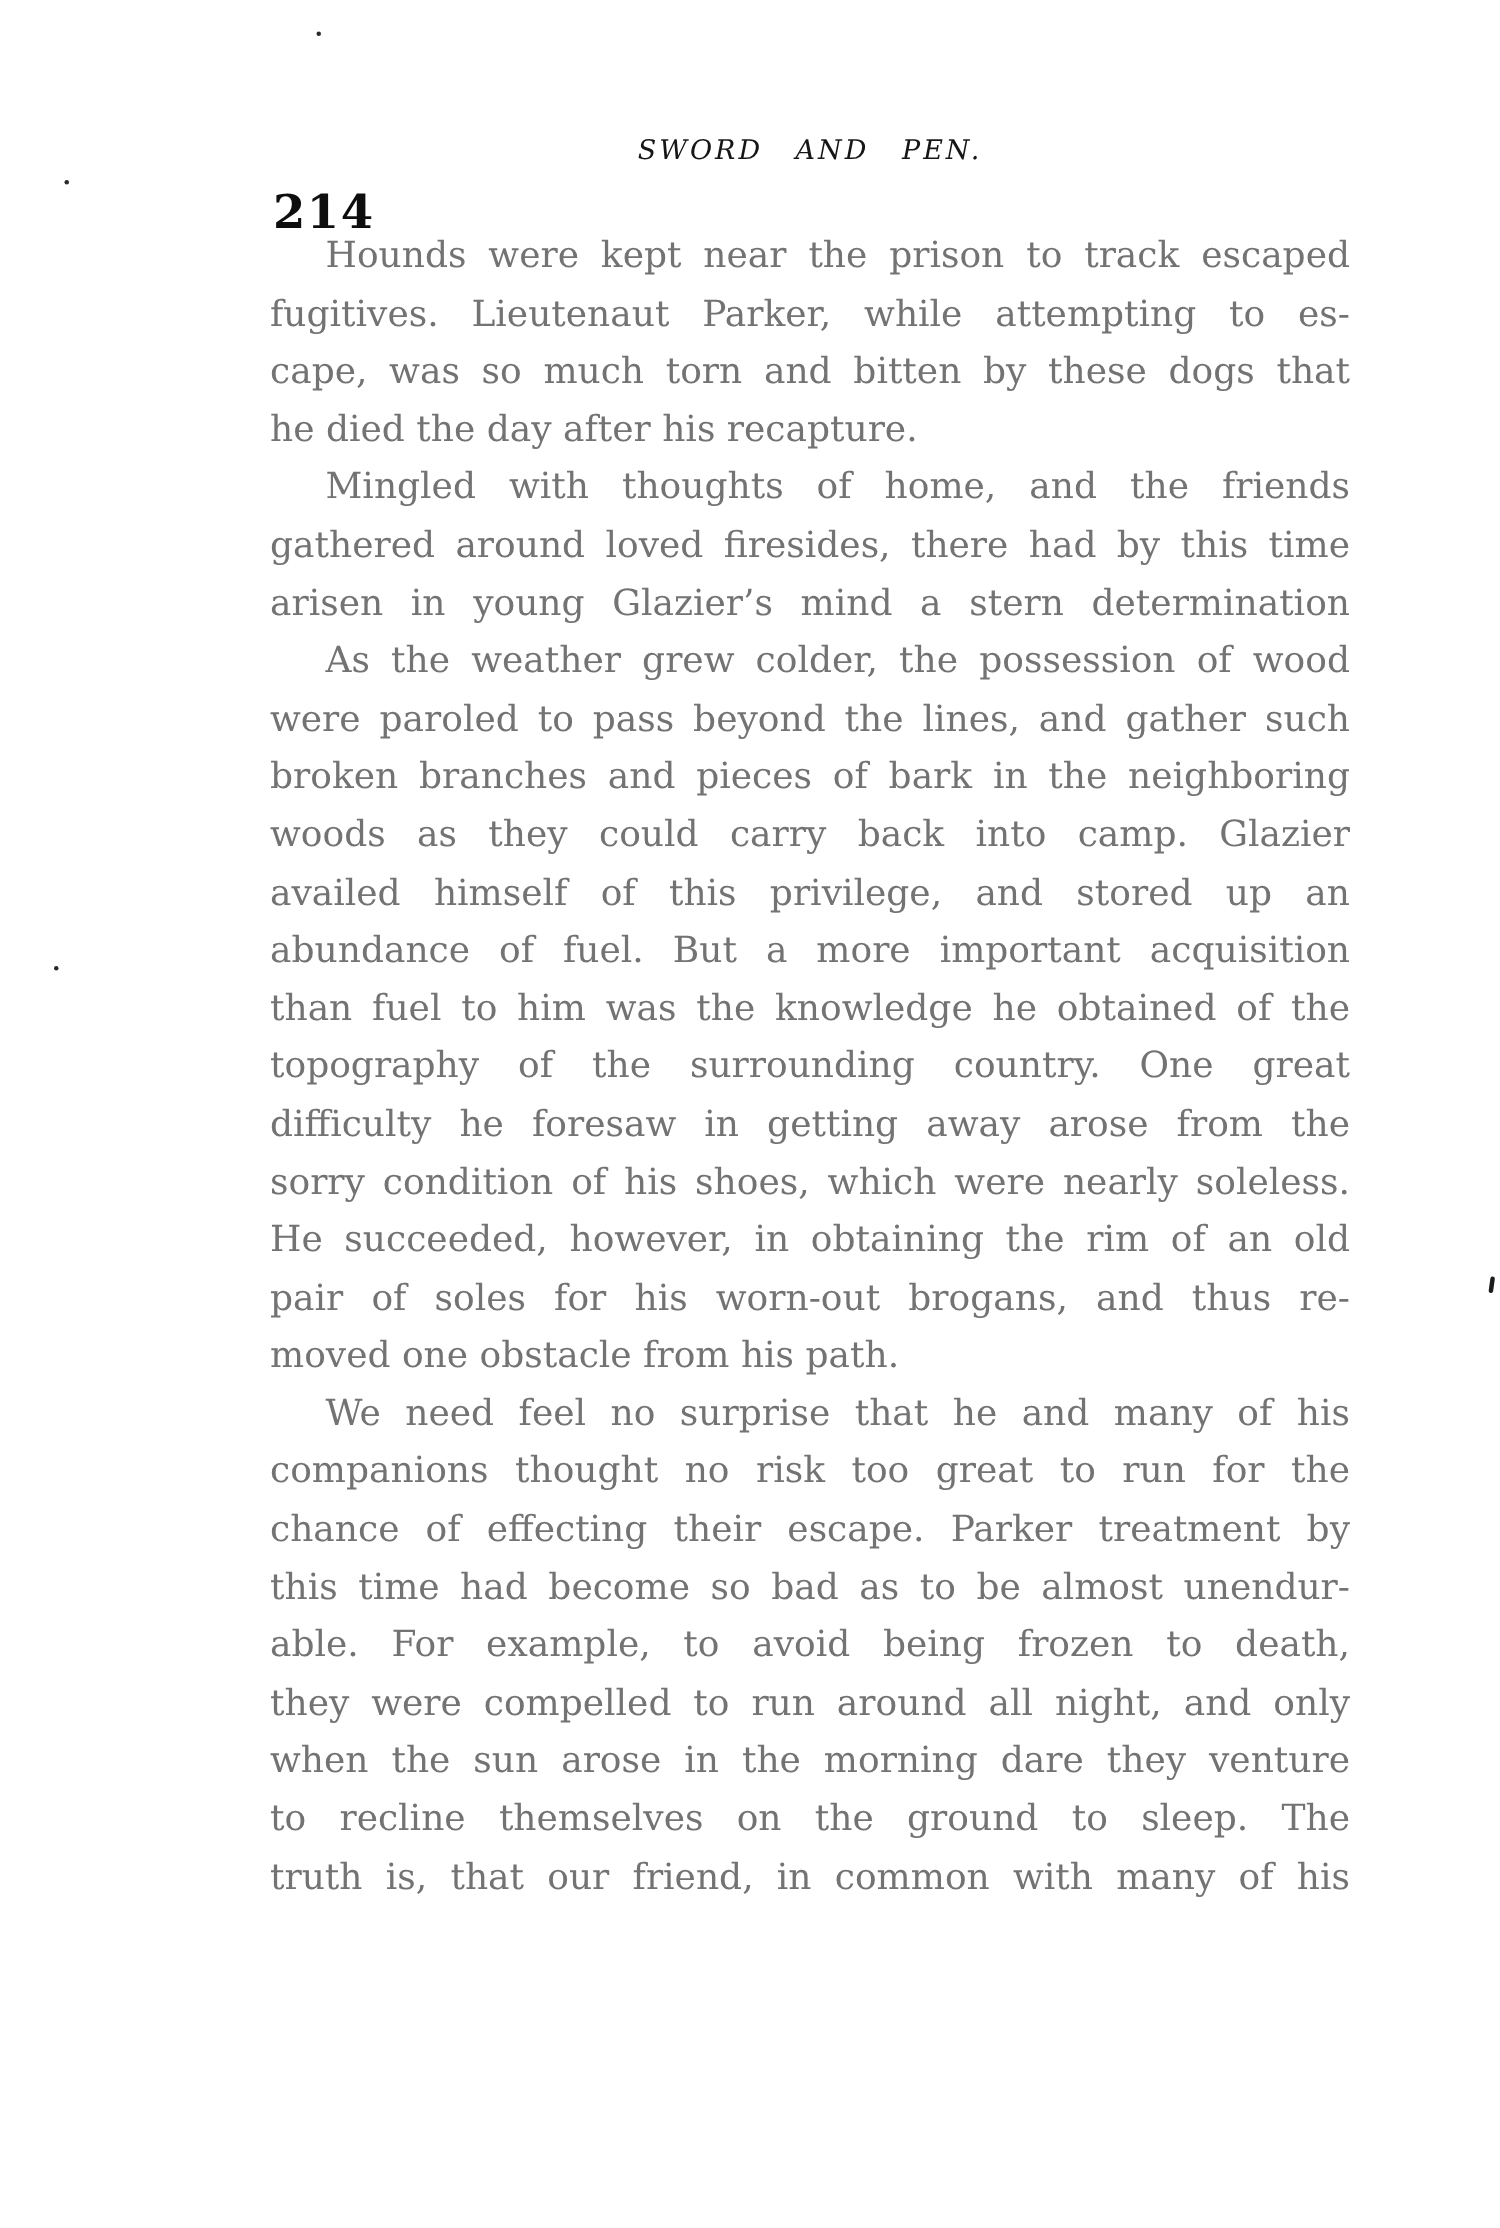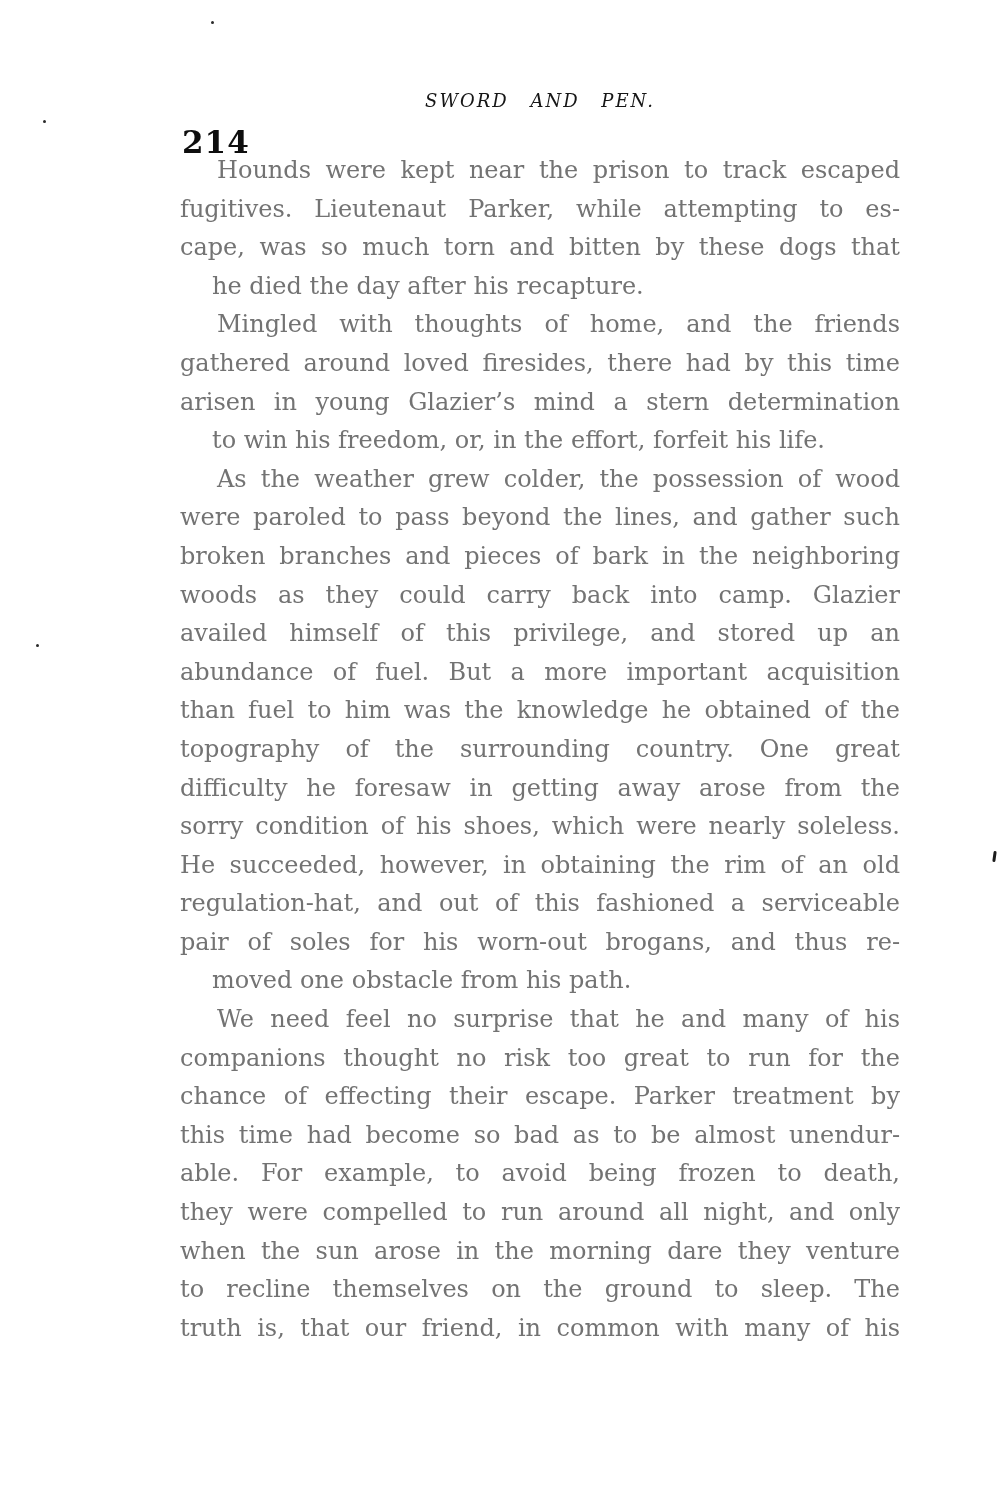--- a/index.html
+++ b/index.html
@@ -57,21 +57,20 @@
     text-justify: inter-word;
     color: #737373;
     overflow: visible;
     white-space: normal;
   }
   .line.indent {
     text-indent: 37px;
   }
   .line.plast {
     text-align-last: left;
-    margin-left: 32px;
   }
   .faint {
     opacity: 0.45;
   }
   .speck {
     position: absolute;
     background: #2a2a2a;
     border-radius: 50%;
   }
   .speck-a { left: 211px; top: 21px;  width: 3px; height: 3px; }
@@ -100,34 +99,32 @@
   <div class="body-block">
 
     <div class="line indent">Hounds were kept near the prison to track escaped</div>
     <div class="line">fugitives. Lieutenaut Parker, while attempting to es-</div>
     <div class="line">cape, was so much torn and bitten by these dogs that</div>
     <div class="line plast">he died the day after his recapture.</div>
 
     <div class="line indent">Mingled with thoughts of home, and the friends</div>
     <div class="line">gathered around loved firesides, there had by this time</div>
     <div class="line">arisen in young Glazier’s mind a stern determination</div>
-    <div class="line plast">to win his freedom, or, in the effort, forfeit his life.</div>
 
     <div class="line indent">As the weather grew colder, the possession of wood</div>
     <div class="line">were paroled to pass beyond the lines, and gather such</div>
     <div class="line">broken branches and pieces of bark in the neighboring</div>
     <div class="line">woods as they could carry back into camp. Glazier</div>
     <div class="line">availed himself of this privilege, and stored up an</div>
     <div class="line">abundance of fuel. But a more important acquisition</div>
     <div class="line">than fuel to him was the knowledge he obtained of the</div>
     <div class="line">topography of the surrounding country. One great</div>
     <div class="line">difficulty he foresaw in getting away arose from the</div>
     <div class="line">sorry condition of his shoes, which were nearly soleless.</div>
     <div class="line">He succeeded, however, in obtaining the rim of an old</div>
-    <div class="line">regulation-hat, and out of this fashioned a serviceable</div>
     <div class="line">pair of soles for his worn-out brogans, and thus re-</div>
     <div class="line plast">moved one obstacle from his path.</div>
 
     <div class="line indent">We need feel no surprise that he and many of his</div>
     <div class="line">companions thought no risk too great to run for the</div>
     <div class="line">chance of effecting their escape. Parker treatment by</div>
     <div class="line">this time had become so bad as to be almost unendur-</div>
     <div class="line">able. For example, to avoid being frozen to death,</div>
     <div class="line">they were compelled to run around all night, and only</div>
     <div class="line">when the sun arose in the morning dare they venture</div>

